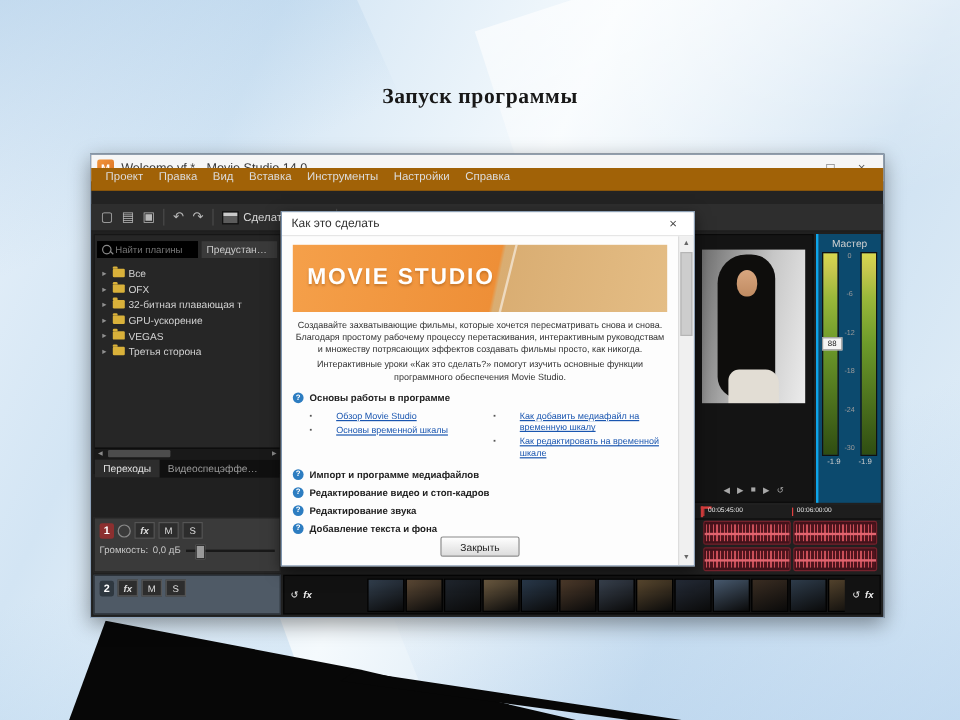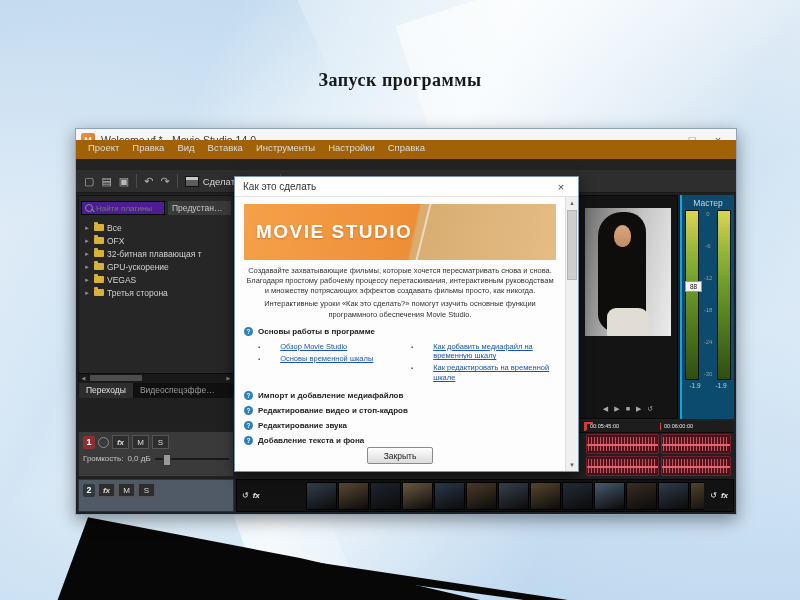--- a/index.html
+++ b/index.html
@@ -40,21 +40,21 @@
        display:flex;align-items:center;gap:7px;padding:0 8px;box-sizing:border-box;color:#b8b8b8;}
   .tb-ico{font-size:11px;line-height:1;}
   .tb-sep{width:1px;height:14px;background:#4a4a4a;}
   .make-movie{display:flex;align-items:center;gap:4px;font-size:9.5px;color:#d8d8d8;}
   .clapper{width:12px;height:9px;background:linear-gradient(#c9c9c9 0 3px,#5c5c5c 3px);border:1px solid #111;}
   .win-content{position:absolute;left:0;top:64px;right:0;bottom:0;background:#202020;}
 
   
   .plugins{position:absolute;left:2px;top:66px;width:156px;height:200px;background:#262626;border:1px solid #161616;box-sizing:border-box;}
   .search-row{display:flex;height:20px;align-items:center;gap:3px;padding:2px 2px 0 2px;}
-  .search-box{display:flex;align-items:center;gap:3px;background:#4c1d95;border:1px solid #000;height:14px;width:84px;padding:0 3px;box-sizing:border-box;}
+  .search-box{display:flex;align-items:center;gap:3px;background:#000000;border:1px solid #000;height:14px;width:84px;padding:0 3px;box-sizing:border-box;}
   .mag{width:6px;height:6px;border:1px solid #8a8a8a;border-radius:50%;position:relative;flex:none;}
   .mag::after{content:"";position:absolute;left:5px;top:5px;width:4px;height:1px;background:#8a8a8a;transform:rotate(45deg);}
   .search-box input{background:transparent;border:0;outline:0;color:#9a9a9a;font-size:8px;width:100%;padding:0;}
   .col-head{flex:1;background:#3a3a3a;height:14px;line-height:14px;font-size:8.5px;color:#c8c8c8;padding:0 4px;
        white-space:nowrap;overflow:hidden;text-overflow:ellipsis;}
   .tree{height:152px;overflow:hidden;padding-top:3px;}
   .tree-item{display:flex;align-items:center;gap:3px;height:13px;padding-left:4px;}
   .expander{width:8px;color:#909090;font-size:7px;text-align:center;flex:none;}
   .folder{width:10px;height:7px;background:#d9b13a;border-radius:1px;position:relative;flex:none;}
   .folder::before{content:"";position:absolute;left:0;top:-2px;width:4px;height:2px;background:#d9b13a;border-radius:1px 1px 0 0;}
@@ -396,21 +396,21 @@
           </div>
           <div class="link-row">
             <span class="bullet">▪</span>
             <span class="link">Как редактировать на временной шкале</span>
           </div>
         </div>
       </div>
       <div class="topics">
         <div class="section-row">
           <span class="q-ico">?</span>
-          <span class="section-label">Импорт и добавление медиафайлов</span>
+          <span class="section-label">Импорт и программе медиафайлов</span>
         </div>
         <div class="section-row">
           <span class="q-ico">?</span>
           <span class="section-label">Редактирование видео и стоп-кадров</span>
         </div>
         <div class="section-row">
           <span class="q-ico">?</span>
           <span class="section-label">Редактирование звука</span>
         </div>
         <div class="section-row">

